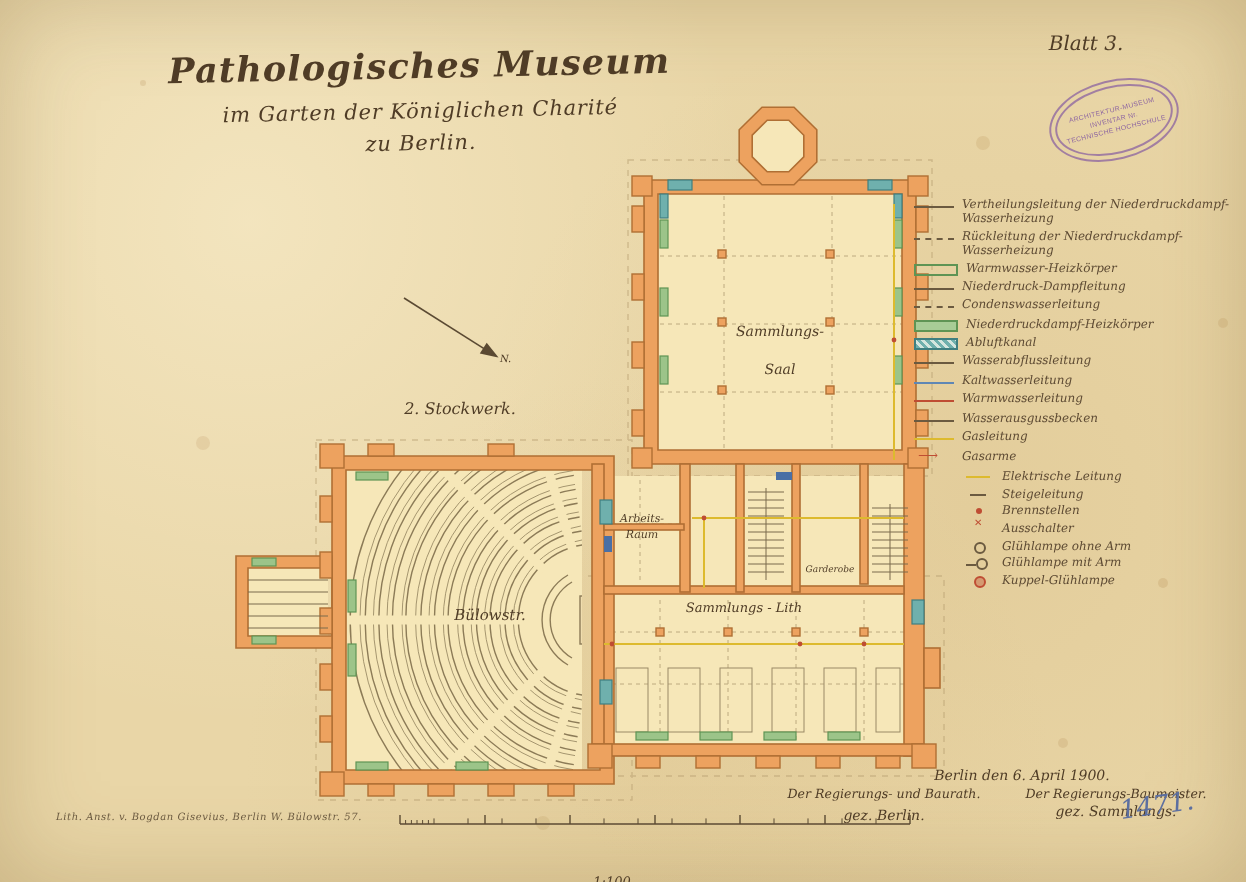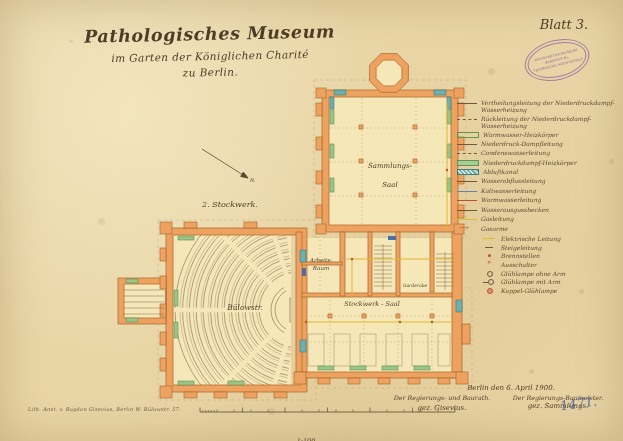--- a/index.html
+++ b/index.html
@@ -19,21 +19,21 @@
       510px 250px 0 1px rgba(160,112,52,.16),260px 90px 0 1px rgba(160,112,52,.12),
       30px 180px 0 2px rgba(160,112,52,.13),540px 120px 0 1px rgba(160,112,52,.14),
       200px 370px 0 2px rgba(160,112,52,.12),460px 330px 0 1px rgba(160,112,52,.15);}
   .abs{position:absolute;}
   .ctr{text-align:center;}
   .script{font-style:italic;}
   .title-block{left:55px;top:24px;width:310px;transform:rotate(-1.2deg);}
   .title-l1{font-size:17.5px;font-weight:bold;letter-spacing:.6px;}
   .title-l2{font-size:10.5px;margin-top:6px;letter-spacing:.4px;}
   .title-l3{font-size:10.5px;margin-top:4px;letter-spacing:.4px;}
-  .blatt{left:534px;top:17px;width:60px;font-size:13px;}
+  .blatt{left:513px;top:17px;width:60px;font-size:10px;}
   .stamp{left:524px;top:40px;width:64px;height:38px;transform:rotate(-14deg);
     border:1.2px solid rgba(123,79,160,.75);border-radius:50%;opacity:.85;}
   .stamp-inner{position:absolute;inset:2px;border:.8px solid rgba(123,79,160,.75);border-radius:50%;
     display:flex;flex-direction:column;justify-content:center;gap:1px;}
   .stamp-inner div{font-family:"Liberation Sans",sans-serif;font-size:3.4px;line-height:1.2;
     color:#7b4fa0;text-align:center;letter-spacing:.2px;}
   .floor-label{left:168px;top:200px;width:124px;font-size:8px;}
   .compass-label{left:250px;top:177px;font-size:5px;}
   .room{color:#4f3c26;text-align:center;}
   .rm-up1{left:350px;top:162px;width:80px;font-size:7px;}
@@ -307,21 +307,21 @@
 
   <div class="abs ctr script floor-label">2. Stockwerk.</div>
   <div class="abs script compass-label">N.</div>
 
   <div class="abs ctr script room rm-up1">Sammlungs-</div>
   <div class="abs ctr script room rm-up2">Saal</div>
   <div class="abs ctr script room rm-hs">Bülowstr.</div>
   <div class="abs ctr script room rm-ar1">Arbeits-</div>
   <div class="abs ctr script room rm-ar2">Raum</div>
   <div class="abs ctr script room rm-gd">Garderobe</div>
-  <div class="abs ctr script room rm-low">Stockwerk - Saal</div>
+  <div class="abs ctr script room rm-low">Sammlungs - Lith</div>
 
   <div class="abs legend">
     <div class="lg-row">
       <span class="sw sw-line"></span>
       <span class="lg-label">Vertheilungsleitung der Niederdruckdampf-Wasserheizung</span>
       </div>
     <div class="lg-row">
       <span class="sw sw-dash"></span>
       <span class="lg-label">Rückleitung der Niederdruckdampf-Wasserheizung</span>
       </div>
@@ -399,17 +399,17 @@
         <span class="sy sy-dome"></span>
         <span class="lg-label">Kuppel-Glühlampe</span>
         </div>
     </div>
   </div>
 
   <div class="abs ctr script scale-ratio">1:100</div>
   <div class="abs ctr script fd f-date">Berlin den 6. April 1900.</div>
   <div class="abs ctr script fd f-rolel">Der Regierungs- und Baurath.</div>
   <div class="abs ctr script fd f-roler">Der Regierungs-Baumeister.</div>
-  <div class="abs ctr script fd f-sigl">gez. Gisevius.</div>
+  <div class="abs ctr script fd f-sigl">gez. Berlin.</div>
   <div class="abs ctr script fd f-sigr">gez. Sammlungs.</div>
   <div class="abs script inv">1471.</div>
   <div class="abs script printer">Lith. Anst. v. Bogdan Gisevius, Berlin W. Bülowstr. 57.</div>
 </div>
 
 </body></html>

